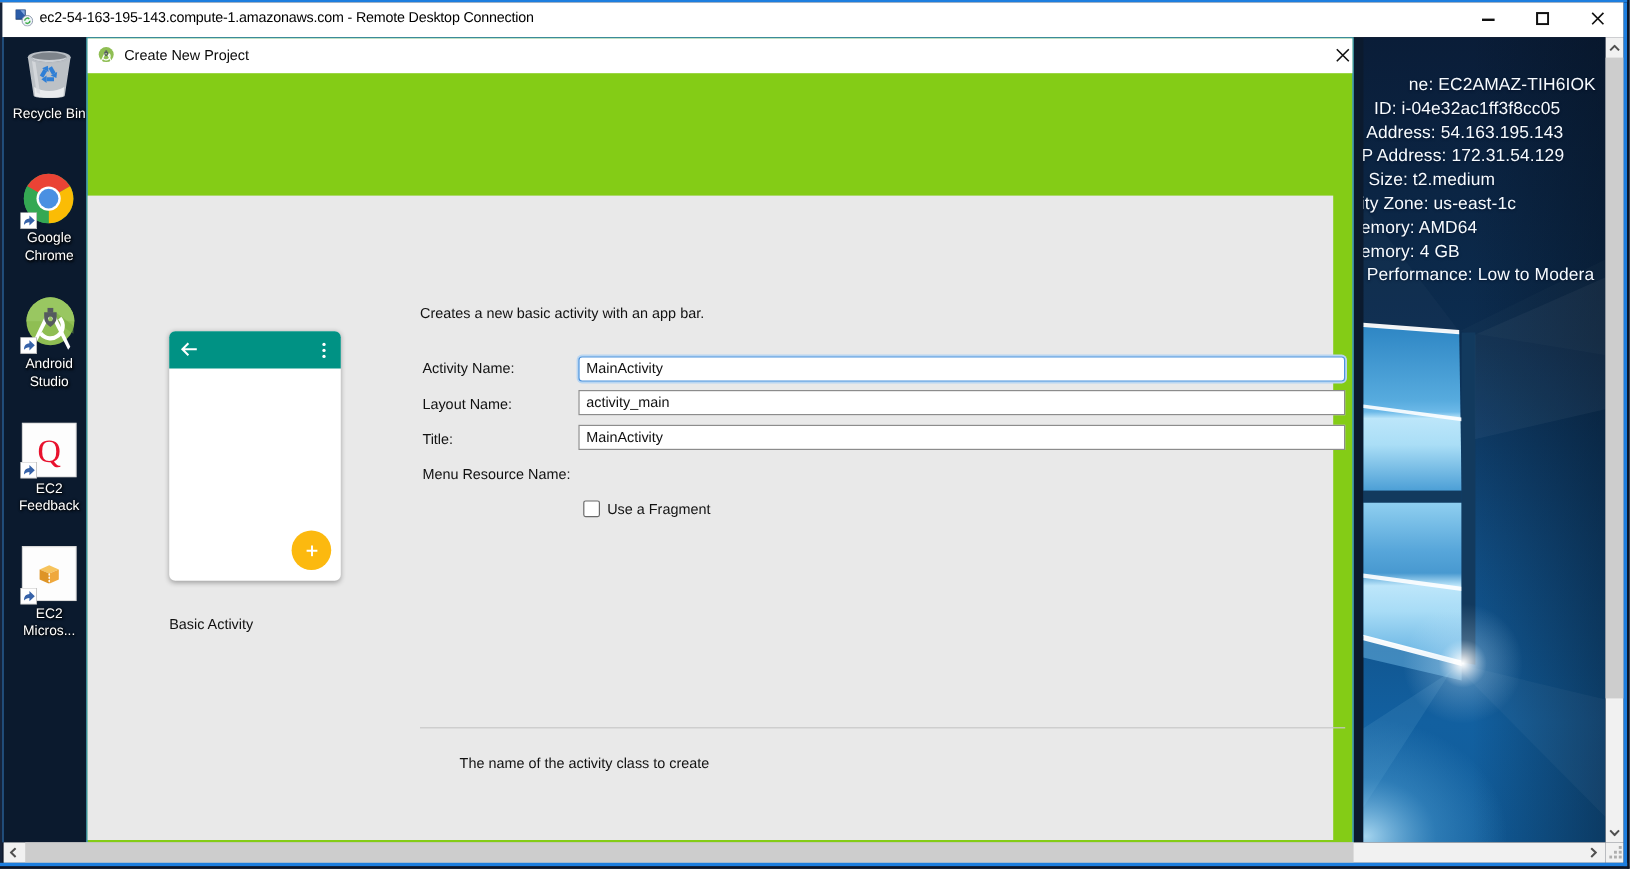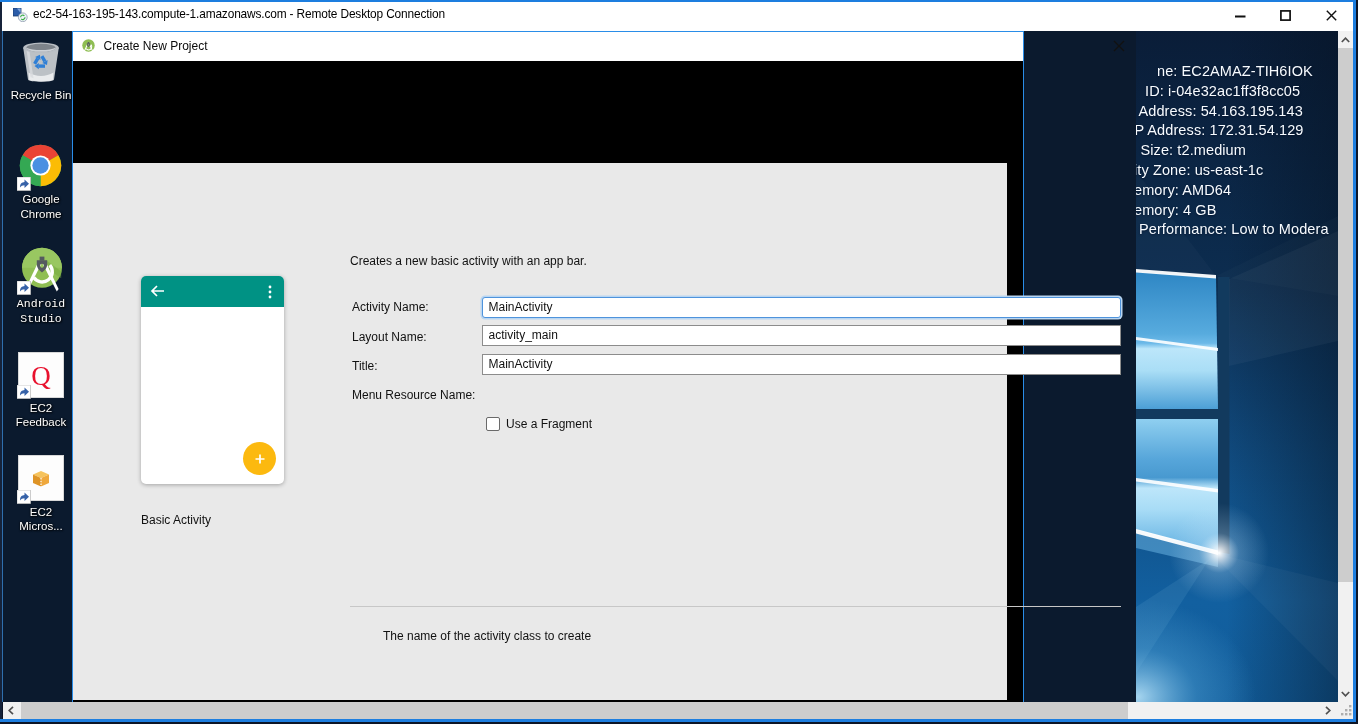--- a/index.html
+++ b/index.html
@@ -30,21 +30,21 @@
   .bgline { position:absolute; color:#f7fbff; font-size:14.5px; letter-spacing:0.1px; white-space:nowrap; text-shadow:0 1px 2px rgba(0,10,30,0.55); }
 
   
   #vscroll { left:1338px; top:31px; width:15px; height:671px; background:#f1f1f1; }
   #vthumb { position:absolute; left:0; top:17px; width:15px; height:534px; background:#cdcdcd; }
   #hscroll { left:3px; top:702px; width:1335px; height:17px; background:#f1f1f1; }
   #hthumb { position:absolute; left:18px; top:0; width:1107px; height:17px; background:#cdcdcd; }
   #corner { left:1338px; top:702px; width:15px; height:17px; background:#f1f1f1; }
 
   
-  #dialog { left:69px; top:0px; width:952px; height:675px; border:1.5px solid #2a8de8; background:#000000; }
+  #dialog { left:69px; top:0px; width:1056px; height:675px; border:1.5px solid #2a8de8; background:#84cc16; }
   #dlgtitle { left:0; right:0; top:0; height:29px; background:#ffffff; }
   #dlgtitle .t { position:absolute; left:30.5px; top:6.5px; font-size:12px; color:#0a0a0a; }
   #dlghead { left:0; right:0; top:29px; height:102px; background:#5e5e5e; }
   #dlghead h1 { position:absolute; left:75px; top:34px; font-size:24px; font-weight:normal; letter-spacing:0.15px; color:#f5f5f5; }
   #dlgcontent { left:0; right:16px; top:131px; height:537px; background:#e9e9e9; }
 
   
   #devicon { position:absolute; left:994.5px; top:31.5px; width:49px; height:31px; border:4px solid #3a3e42; }
   #devphone { position:absolute; left:1012.5px; top:40px; width:13px; height:26px; border:2px solid #34383c; background:#5e5e5e; border-radius:2px; }
 
@@ -158,21 +158,21 @@
 
       <polygon points="93,248 202,200 202,310 93,335" fill="#ffffff" opacity="0.04"></polygon>
       <polygon points="82,523 202,552 202,650 82,529" fill="#ffffff" opacity="0.035"></polygon>
 
       <polygon points="80,524 0,576 0,642 72,530" fill="#8ecdf0" opacity="0.11"></polygon>
 
       <circle cx="83" cy="522" r="50" fill="url(#glow1)"></circle>
 
       <ellipse cx="2" cy="666" rx="118" ry="98" fill="url(#glow2)"></ellipse>
     </svg>
-    <div class="bgline" style="left:0; top:31.9px;padding-left:21px;">ne: EC2AMAZ-TIH6IOK</div>
+    <div class="bgline" style="left:17px; top:31.9px;padding-left:21px;">ne: EC2AMAZ-TIH6IOK</div>
     <div class="bgline" style="left:9px; top:51.6px;">ID: i-04e32ac1ff3f8cc05</div>
     <div class="bgline" style="left:2.5px; top:71.5px;">Address: 54.163.195.143</div>
     <div class="bgline" style="left:-1.5px; top:91.4px;">P Address: 172.31.54.129</div>
     <div class="bgline" style="left:4.5px; top:111.1px;">Size: t2.medium</div>
     <div class="bgline" style="left:-2px; top:131px;">ity Zone: us-east-1c</div>
     <div class="bgline" style="left:-2px; top:150.5px;">emory: AMD64</div>
     <div class="bgline" style="left:-2px; top:170.6px;">emory: 4 GB</div>
     <div class="bgline" style="left:3px; top:190.2px;">Performance: Low to Modera</div>
   </div>
 
@@ -212,21 +212,21 @@
     <svg class="abs" style="left:16px; top:0px;" width="44" height="48" viewBox="0 0 110 120">
       <circle cx="55" cy="52" r="50" fill="#8fbe53"></circle>
       <path d="M55,2 a50,50 0 0 1 50,50 L5,52 a50,50 0 0 1 50,-50 Z" fill="#9ac863" opacity="0.9"></path>
       <polygon points="63,31 103,61 103,78 65,52" fill="#74a73e" opacity="0.5"></polygon>
       <path d="M34.4,76.5 A25.5,25.5 0 1 0 74.5,45.1" fill="none" stroke="#ffffff" stroke-width="8.5"></path>
       <polygon points="45,38.5 53,42.5 18,111 13.5,105" fill="#ffffff"></polygon>
       <polygon points="65,38.5 57,42.5 92,111 96.5,105" fill="#ffffff"></polygon>
       <rect x="49" y="24" width="12" height="10" fill="#555a5f"></rect>
       <path d="M42,33 L68,33 L68,44 C68,52.5 62.5,58.5 55,63.5 C47.5,58.5 42,52.5 42,44 Z M55,42 a5,5 0 1 0 0.001,0 Z" fill="#555a5f" fill-rule="evenodd"></path>
     </svg>
-    <div class="lbl" style="top:50px;font-family:Liberation Mono, monospace;">Android<br>Studio</div>
+    <div class="lbl" style="top:50px;">Android<br>Studio</div>
   </div>
 
   <div class="dicon" style="top:320px; height:110px;">
     <svg class="abs" style="left:14px; top:0.5px;" width="46" height="46" viewBox="0 0 46 46">
       <rect x="0.5" y="0.5" width="45" height="45" fill="#fdfdfd" stroke="#d8d8d8" stroke-width="1"></rect>
       <text x="23" y="33" text-anchor="middle" font-family="Liberation Serif, serif" font-size="27" fill="#e8112d">Q</text>
     </svg>
     <div class="lbl" style="top:49.5px;">EC2<br>Feedback</div>
   </div>
 

